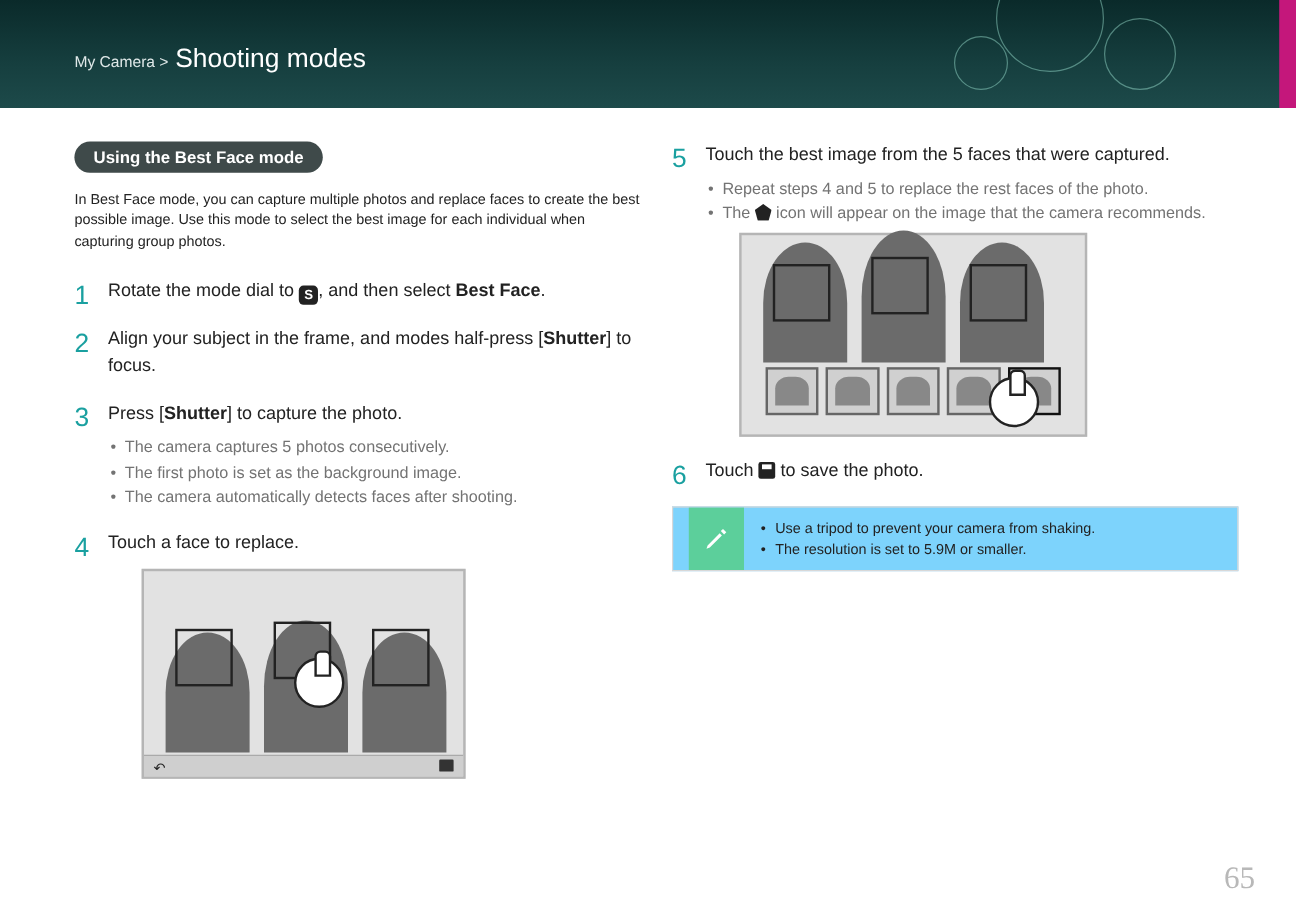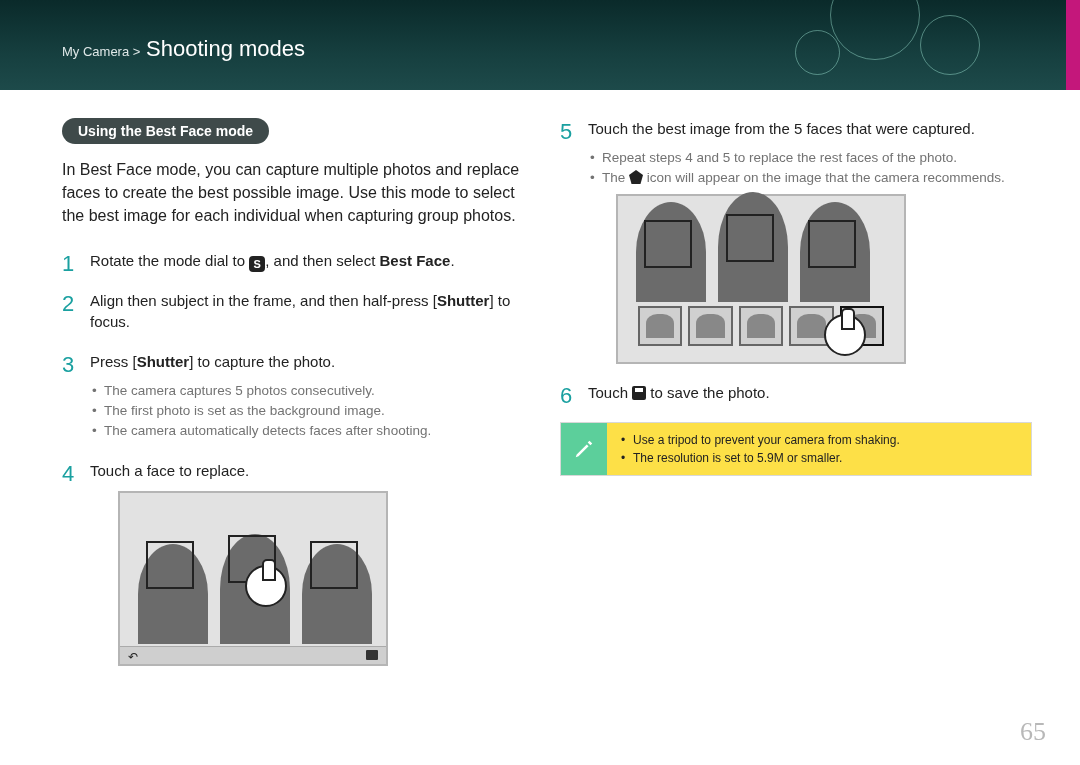--- a/index.html
+++ b/index.html
@@ -54,21 +54,21 @@
     display: inline-block;
     background: #3f4a4a;
     color: #fff;
     font-size: 14px;
     font-weight: 600;
     padding: 5px 16px;
     border-radius: 14px;
     margin-bottom: 14px;
   }
   .intro {
-    font-size: 16px;
+    font-size: 12px;
     line-height: 1.45;
     margin-bottom: 22px;
     color: #222;
   }
   ol.steps { list-style: none; counter-reset: step; }
   ol.steps > li {
     position: relative;
     padding-left: 28px;
     margin-bottom: 18px;
     font-size: 15px;
@@ -118,21 +118,21 @@
   .recommend-icon {
     display:inline-block; width:14px; height:14px; vertical-align:-2px;
     background:#222; clip-path: polygon(50% 0, 100% 35%, 82% 100%, 18% 100%, 0 35%);
   }
   .save-icon {
     display:inline-block; width:14px; height:14px; vertical-align:-2px; background:#222;
     border-radius:2px; position:relative;
   }
   .save-icon::after{content:""; position:absolute; left:3px; top:2px; width:8px; height:4px; background:#fff;}
   .note-box {
-    display:flex; border:1px solid #d8d8d8; margin:10px 0 0 0; background:#fde047;
+    display:flex; border:1px solid #d8d8d8; margin:10px 0 0 0; background:#7dd3fc;padding-left:13px;
   }
   .note-icon {
     width:46px; background:#5ccf9b; display:flex; align-items:center; justify-content:center;
   }
   .note-icon svg { width:22px; height:22px; }
   .note-body { flex:1; padding:8px 14px; }
   .note-body ul { list-style:none; }
   .note-body li { font-size:12px; line-height:1.5; padding-left:12px; position:relative; color:#222;}
   .note-body li::before{content:"•"; position:absolute; left:0;}
   .page-num {
@@ -165,21 +165,21 @@
     <div class="pill">Using the Best Face mode</div>
     <p class="intro">In Best Face mode, you can capture multiple photos and replace faces to create the best possible image. Use this mode to select the best image for each individual when capturing group photos.</p>
 
     <ol class="steps">
       <li>
         <span class="num">1</span>
         <span>Rotate the mode dial to </span><span class="icon-s">S</span><span>, and then select </span><b>Best Face</b><span>.</span>
       </li>
       <li>
         <span class="num">2</span>
-        <span>Align then subject in the frame, and then half-press [</span><b>Shutter</b><span>] to focus.</span>
+        <span>Align your subject in the frame, and modes half-press [</span><b>Shutter</b><span>] to focus.</span>
       </li>
       <li>
         <span class="num">3</span>
         <span>Press [</span><b>Shutter</b><span>] to capture the photo.</span>
         <ul class="sub-bullets">
           <li>The camera captures 5 photos consecutively.</li>
           <li>The first photo is set as the background image.</li>
           <li>The camera automatically detects faces after shooting.</li>
         </ul>
       </li>

